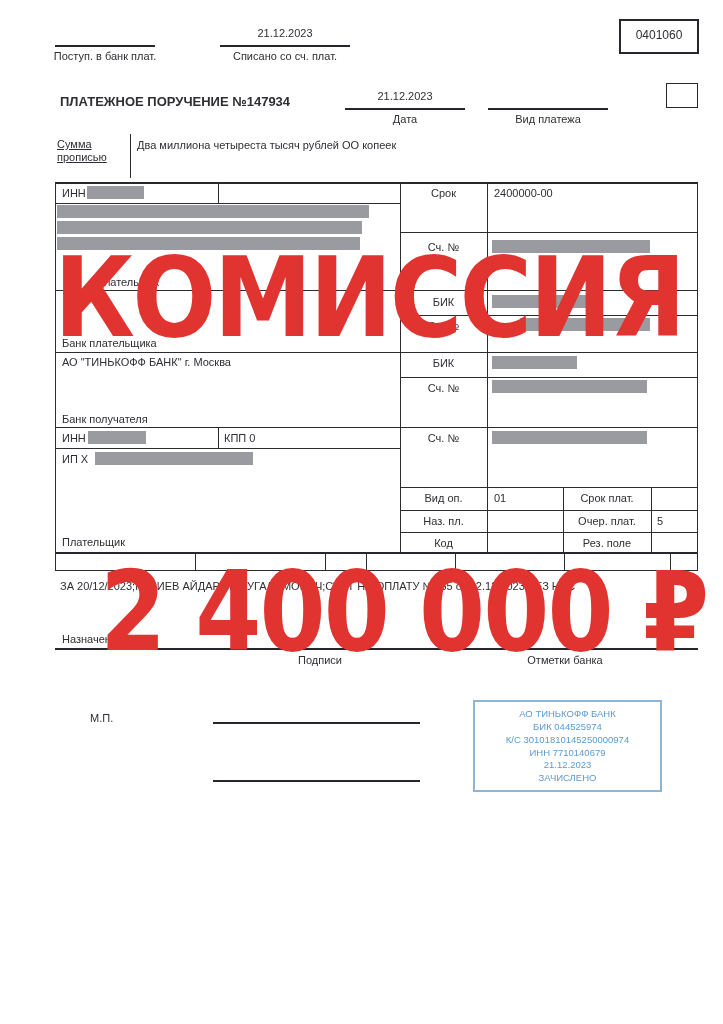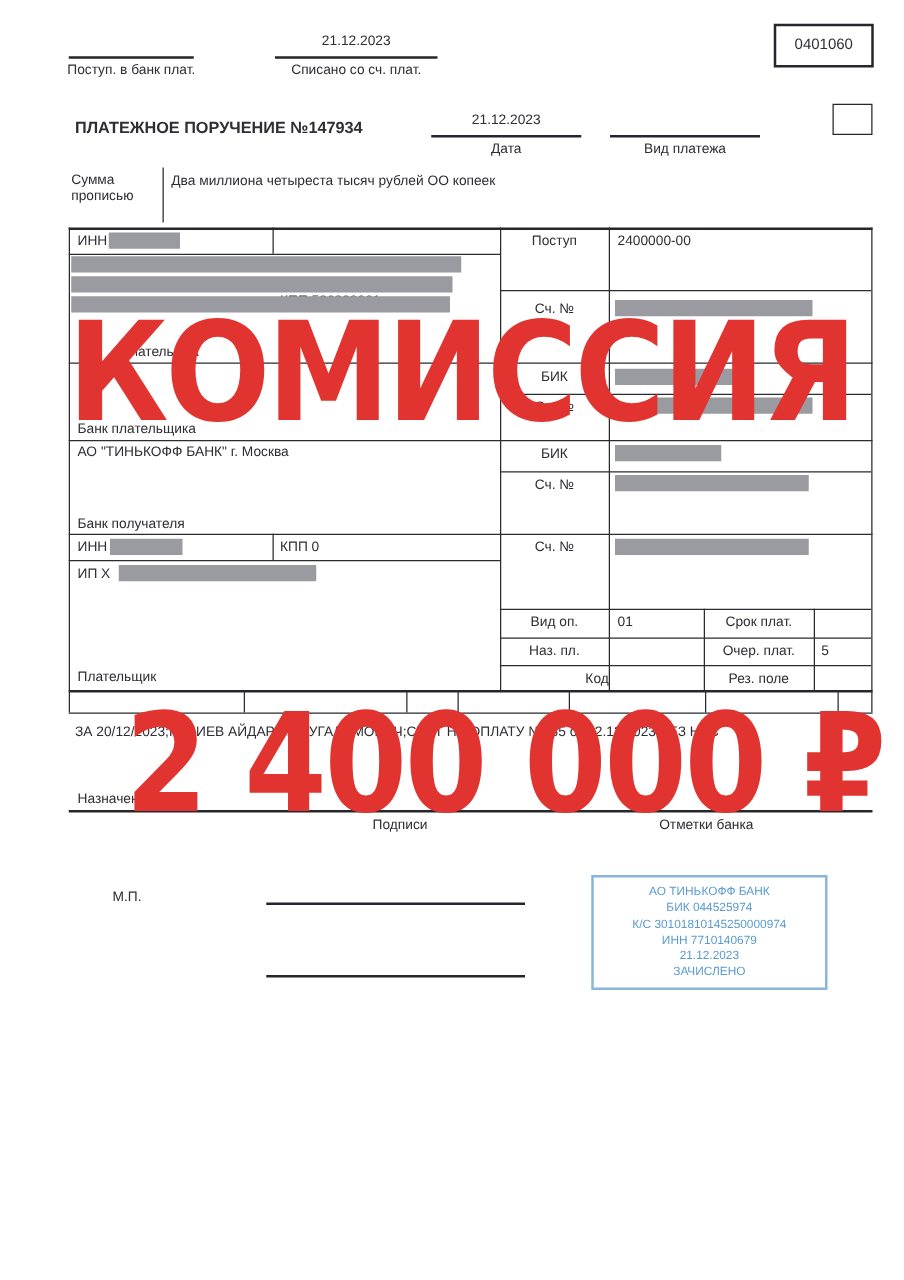--- a/index.html
+++ b/index.html
@@ -22,21 +22,21 @@
     font-size:9.5px;line-height:1.25;text-align:center;
   }
   .overlay{
     position:absolute;font-weight:bold;line-height:1;white-space:nowrap;
     font-family:"DejaVu Sans","Liberation Sans",sans-serif;z-index:50;
   }
   .ov-word{left:54px;top:243px;font-size:110px;letter-spacing:-3px;
     transform:scaleX(0.90);transform-origin:left top;}
   .ov-amount{left:100px;top:557px;font-size:98px;letter-spacing:-2px;
     transform:scale(0.97,1.12);transform-origin:left top;}
-  .wrap{white-space:normal;}
+  .wrap{white-space:normal;text-decoration:underline;}
 </style>
 </head>
 <body>
 
 <div class="page">
 
   <div class="hl2" style="left:55px;top:45px;width:100px;"></div>
   <div class="t tc" style="left:45px;top:50px;width:120px;">Поступ. в банк плат.</div>
 
   <div class="t tc" style="left:220px;top:27px;width:130px;">21.12.2023</div>
@@ -91,21 +91,21 @@
   <div class="vl" style="left:325px;top:552px;height:18px;"></div>
   <div class="vl" style="left:366px;top:552px;height:18px;"></div>
   <div class="vl" style="left:455px;top:552px;height:18px;"></div>
   <div class="vl" style="left:564px;top:552px;height:18px;"></div>
   <div class="vl" style="left:670px;top:552px;height:18px;"></div>
 
   <div class="t" style="left:62px;top:187px;">ИНН</div>
   <div class="bar" style="left:87px;top:186px;width:57px;"></div>
   <div class="t" style="left:224px;top:187px;margin-top:48px;">КПП 526002001</div>
 
-  <div class="t tc" style="left:400px;top:187px;width:87px;">Поступ</div>
+  <div class="t tc" style="left:400px;top:187px;width:87px;">Срок</div>
   <div class="t" style="left:494px;top:187px;">2400000-00</div>
 
   <div class="bar" style="left:57px;top:205px;width:312px;"></div>
   <div class="bar" style="left:57px;top:221px;width:305px;"></div>
   <div class="bar" style="left:57px;top:237px;width:303px;"></div>
 
   <div class="t tc" style="left:400px;top:241px;width:87px;">Сч. №</div>
   <div class="bar" style="left:492px;top:240px;width:158px;"></div>
 
   <div class="t" style="left:62px;top:276px;margin-left:34px;">Плательщик</div>
@@ -131,21 +131,21 @@
   <div class="t" style="left:62px;top:453px;">ИП Х</div>
   <div class="bar" style="left:95px;top:452px;width:158px;"></div>
   <div class="t" style="left:62px;top:536px;">Плательщик</div>
 
   <div class="t tc" style="left:400px;top:492px;width:87px;">Вид оп.</div>
   <div class="t" style="left:494px;top:492px;">01</div>
   <div class="t tc" style="left:563px;top:492px;width:88px;">Срок плат.</div>
   <div class="t tc" style="left:400px;top:515px;width:87px;">Наз. пл.</div>
   <div class="t tc" style="left:563px;top:515px;width:88px;">Очер. плат.</div>
   <div class="t" style="left:657px;top:515px;">5</div>
-  <div class="t tc" style="left:400px;top:537px;width:87px;text-align:right;">Код</div>
+  <div class="t tc" style="left:400px;top:537px;width:87px;">Код</div>
   <div class="t tc" style="left:563px;top:537px;width:88px;">Рез. поле</div>
 
   <div class="t" style="left:60px;top:580px;font-size:11px;">ЗА 20/12/2023;КИРИЕВ АЙДАР МИРУГАЛИМОВИЧ;СЧЕТ НА ОПЛАТУ №685 от 12.12.2023;БЕЗ НДС</div>
   <div class="t" style="left:62px;top:633px;">Назначение</div>
 
   <div class="t tc" style="left:260px;top:654px;width:120px;">Подписи</div>
   <div class="t tc" style="left:505px;top:654px;width:120px;">Отметки банка</div>
 
   <div class="t" style="left:90px;top:712px;">М.П.</div>
   <div class="hl2" style="left:213px;top:722px;width:207px;"></div>

